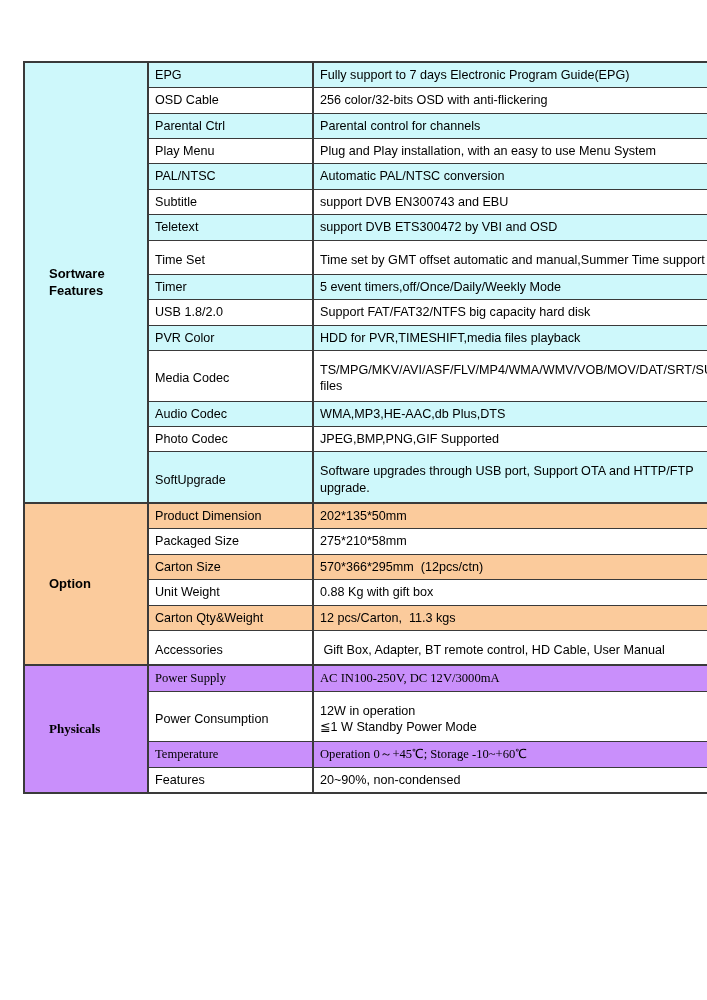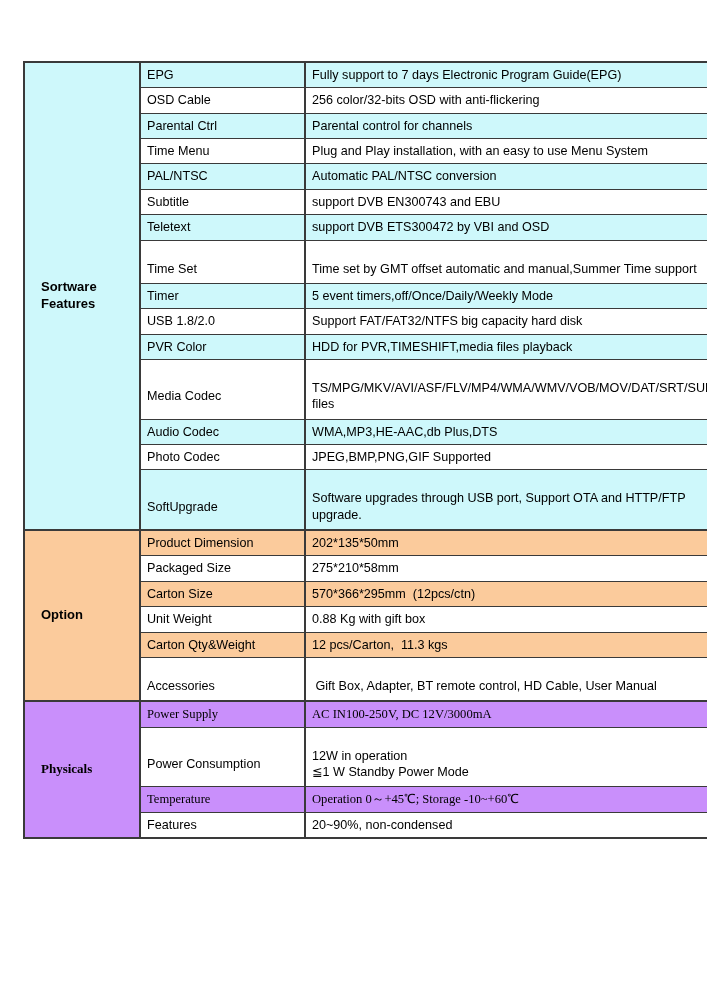--- a/index.html
+++ b/index.html
@@ -35,21 +35,21 @@
     line-height: 1.30;
     padding: 4px 6px 4px 6px;
     vertical-align: middle;
     background: #ffffff;
     white-space: pre-wrap;
   }
   td.group-cell {
     width: 92px;
     font-weight: bold;
     font-size: 13px;
-    padding-left: 16px;
+    padding-left: 24px;
     vertical-align: middle;
     border-right: 2px solid #3a3a3a;
     border-left: 2px solid #3a3a3a;
   }
   td.label-cell {
     width: 151px;
     border-right: 2px solid #3a3a3a;
     margin-top: 36px;
   }
   td.value-cell {
@@ -57,21 +57,21 @@
     border-right: 2px solid #3a3a3a;
   }
   tr.band-top td { border-top: 2px solid #3a3a3a; }
   tr.band-bottom td { border-bottom: 2px solid #3a3a3a; }
 
   .tint-soft   { background: #cef8fb !important; }
   .tint-pack   { background: #fbcb9c !important; }
   .tint-phys   { background: #c98ffb !important; font-family: Liberation Serif, serif; }
   .tint-white  { background: #ffffff !important; }
 
-  .tall-row td { padding-top: 20px; padding-bottom: 6px; }
+  .tall-row td { padding-top: 11px; padding-bottom: 6px; }
 </style>
 </head>
 <body>
 
 <div class="page">
   <table class="spec-table" id="spec-table">
     <tbody id="spec-tbody">
         <tr class="band-top">
           <td class="group-cell tint-soft" rowspan="15">Sortware
 Features</td>
@@ -80,21 +80,21 @@
         </tr>
         <tr>
           <td class="label-cell tint-white">OSD Cable</td>
           <td class="value-cell tint-white">256 color/32-bits OSD with anti-flickering</td>
         </tr>
         <tr>
           <td class="label-cell tint-soft">Parental Ctrl</td>
           <td class="value-cell tint-soft">Parental control for channels</td>
         </tr>
         <tr>
-          <td class="label-cell tint-white">Time Menu</td>
+          <td class="label-cell tint-white">Play Menu</td>
           <td class="value-cell tint-white">Plug and Play installation, with an easy to use Menu System</td>
         </tr>
         <tr>
           <td class="label-cell tint-soft">PAL/NTSC</td>
           <td class="value-cell tint-soft">Automatic PAL/NTSC conversion</td>
         </tr>
         <tr>
           <td class="label-cell tint-white">Subtitle</td>
           <td class="value-cell tint-white">support DVB EN300743 and EBU</td>
         </tr>

